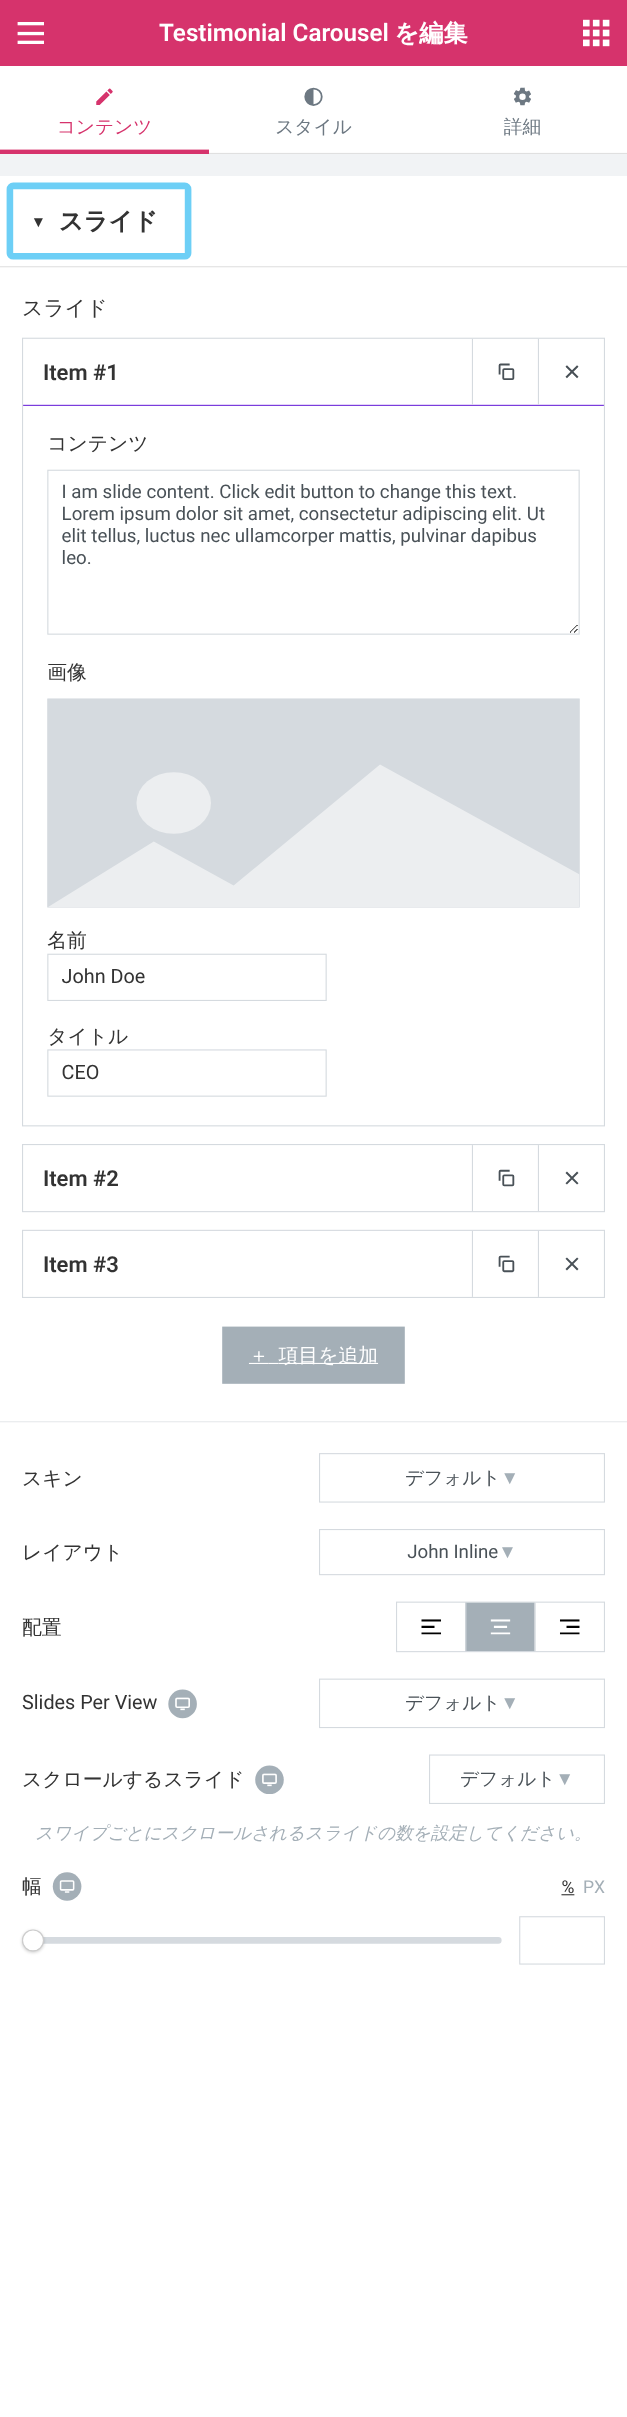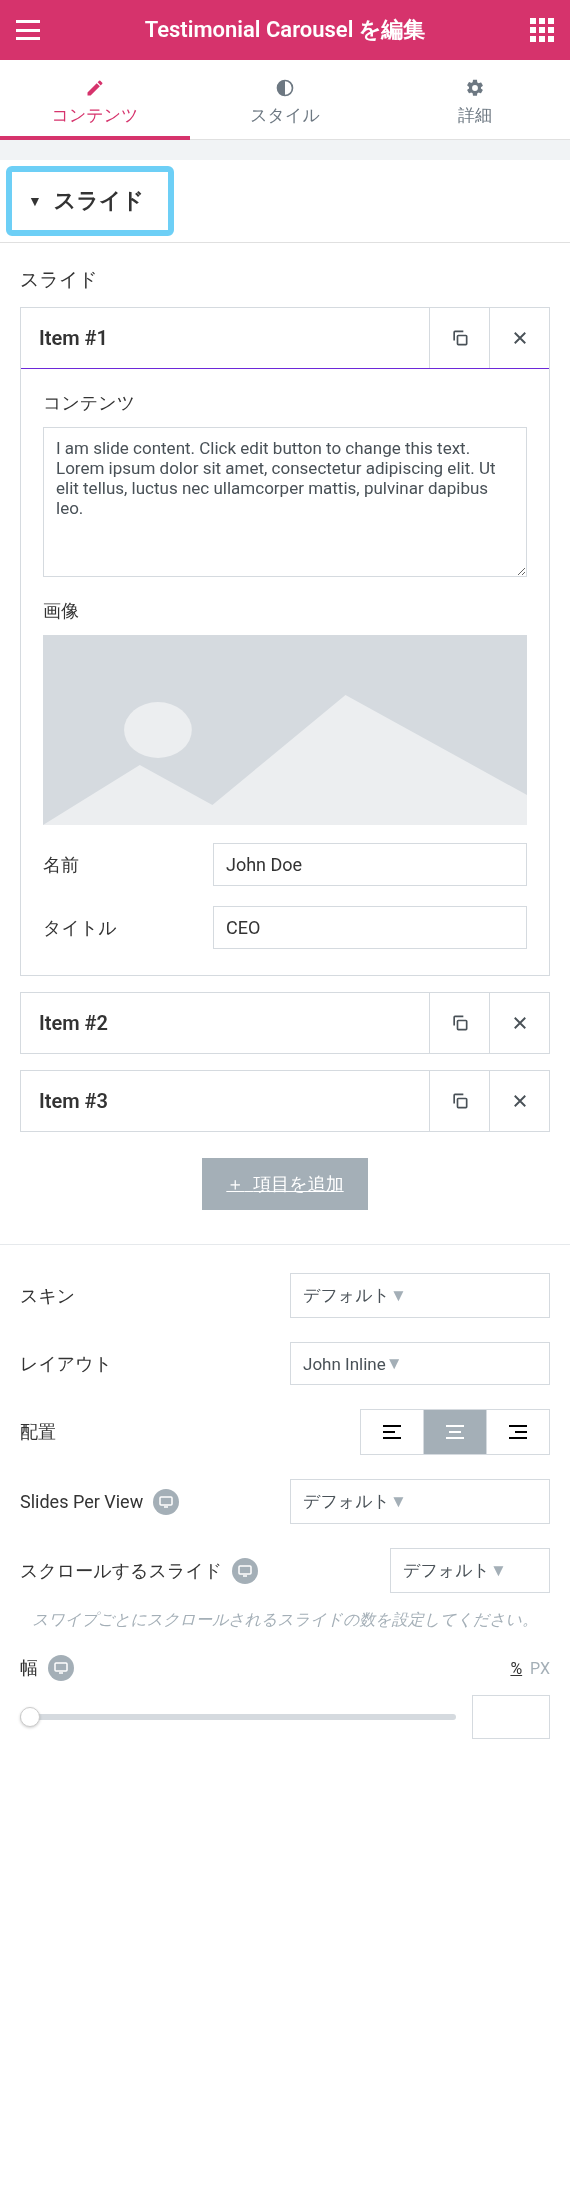--- a/index.html
+++ b/index.html
@@ -30,36 +30,36 @@
 
 .repeater { border: 1px solid #d5dadf; }
 .rep-head { display: flex; align-items: center; border-bottom: 1px solid #6d28d9; }
 .rep-title { flex: 1; padding: 18px 18px; font-size: 20px; font-weight: 600; color: #333; cursor: pointer; }
 .rep-btn { width: 60px; height: 60px; border-left: 1px solid #d5dadf; display: flex; align-items: center; justify-content: center; cursor: pointer; color: #495157; }
 .rep-content { padding: 22px; }
 
 .sub-label { font-size: 18px; color: #333; margin-bottom: 12px; }
 textarea { width: 100%; border: 1px solid #d5dadf; padding: 10px 12px; font-size: 17px; color: #495157; resize: vertical; min-height: 150px; font-family: inherit; }
 .img-placeholder { width: 100%; height: 190px; background: #d5dadf; position: relative; overflow: hidden; cursor: pointer; margin-bottom: 18px; }
-.row2 { display: flex; align-items: center; margin-bottom: 20px; }
+.row2 { display: flex; align-items: flex-start; margin-bottom: 20px; flex-direction: column; }
 .row2 .lbl { width: 170px; font-size: 18px; color: #333; }
 .row2 input { flex: 1; border: 1px solid #d5dadf; padding: 10px 12px; font-size: 18px; color: #333; }
 
 .rep-collapsed { border: 1px solid #d5dadf; margin-top: 16px; display: flex; }
 .rep-collapsed .rep-title { flex: 1; padding: 18px; font-size: 20px; font-weight: 600; cursor: pointer; }
 .rep-collapsed .rep-btn { border-left: 1px solid #d5dadf; }
 
 .add-btn { display: block; margin: 26px auto 0; background: #a4afb7; color: #fff; border: none; padding: 14px 24px; font-size: 18px; font-weight: 500; cursor: pointer; text-decoration: underline; }
 
 .divider { border-top: 1px solid #e6e9ec; margin: 34px -20px 28px; }
 
 .ctrl-row { display: flex; align-items: center; margin-bottom: 24px; }
 .ctrl-row .clabel { flex: 1; font-size: 18px; color: #333; display: flex; align-items: center; }
 .resp-icon { width: 26px; height: 26px; border-radius: 50%; background: #a4afb7; margin-left: 10px; display: inline-flex; align-items: center; justify-content: center; }
-.select { width: 260px; border: 1px solid #d5dadf; padding: 10px 12px; font-size: 17px; color: #495157; display: flex; justify-content: flex-start; align-items: center; cursor: pointer; background: #fff; margin-left: 38px; }
+.select { width: 260px; border: 1px solid #d5dadf; padding: 10px 12px; font-size: 17px; color: #495157; display: flex; justify-content: center; align-items: center; cursor: pointer; background: #fff; margin-left: 38px; }
 .select.sm { width: 160px; }
 .align-group { display: flex; border: 1px solid #d5dadf; width: 190px; }
 .align-btn { flex: 1; height: 44px; display: flex; align-items: center; justify-content: center; cursor: pointer; }
 .align-btn.active { background: #a4afb7; color: #fff; }
 .align-btn + .align-btn { border-left: 1px solid #d5dadf; }
 
 .help-text { font-size: 16px; color: #a4afb7; font-style: italic; margin: -8px 0 24px; line-height: 1.4; text-align: center; }
 
 .unit-row { display: flex; align-items: center; margin-bottom: 14px; }
 .unit-row .clabel { flex: 1; font-size: 18px; color: #333; display: flex; align-items: center; }

